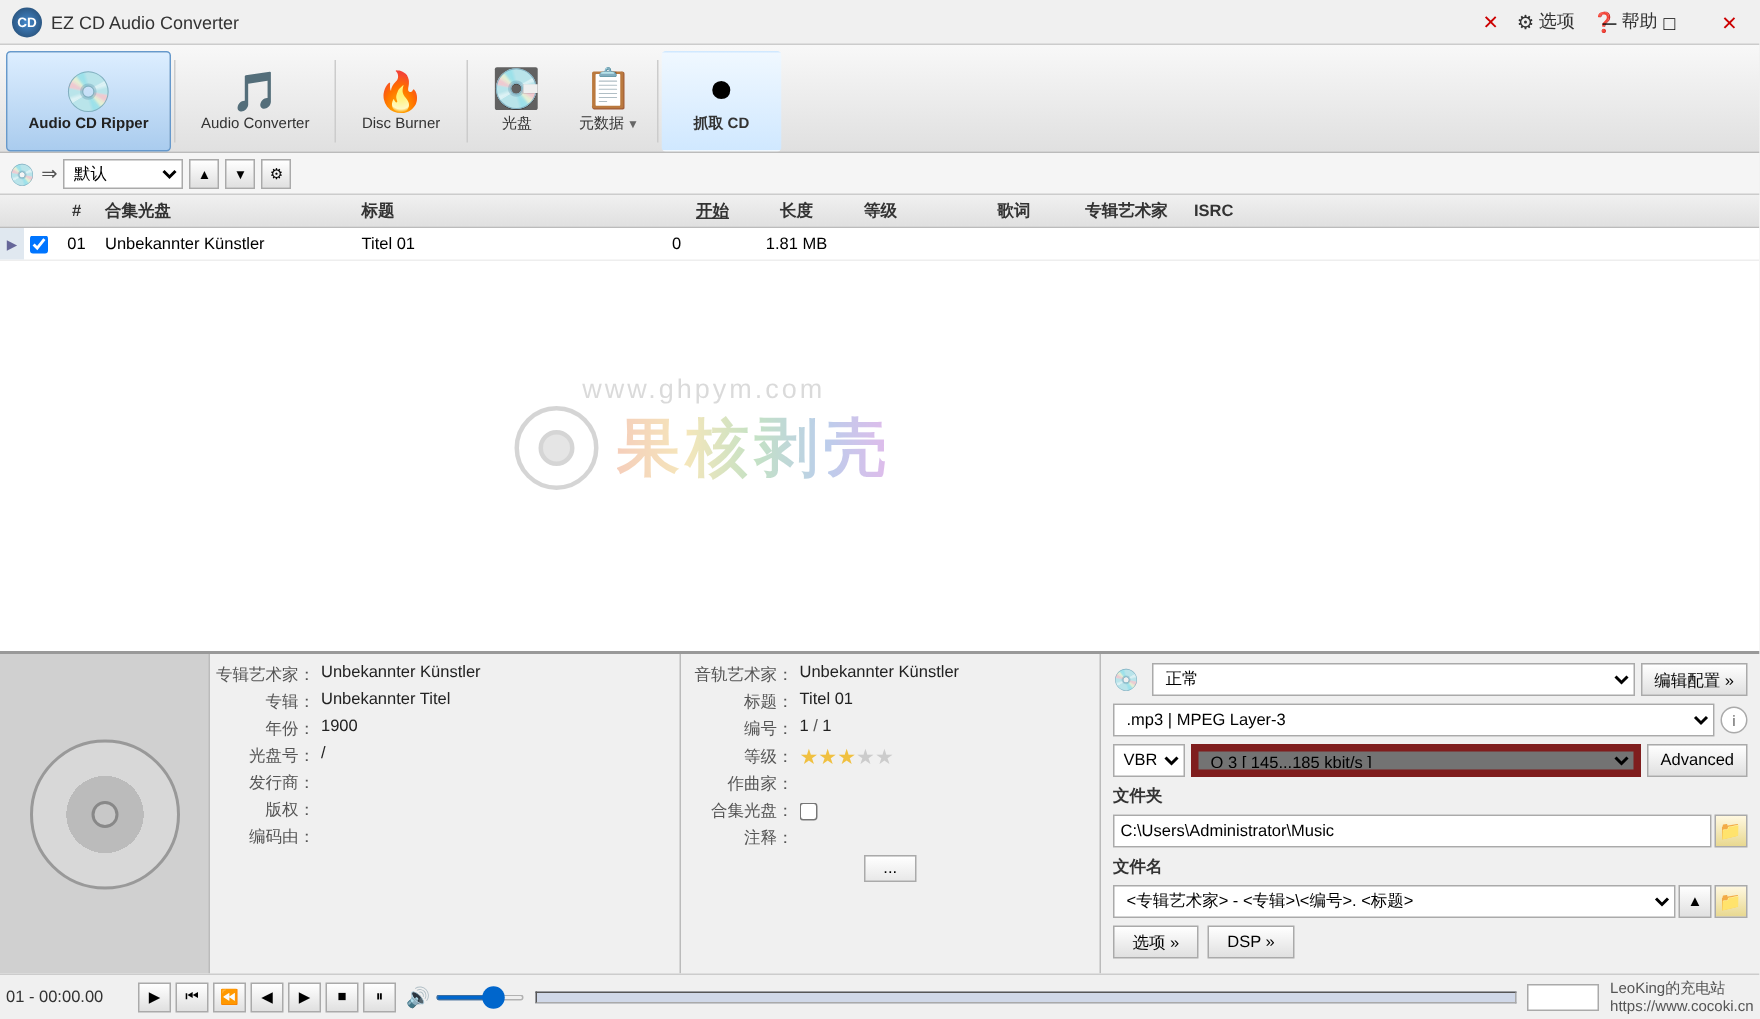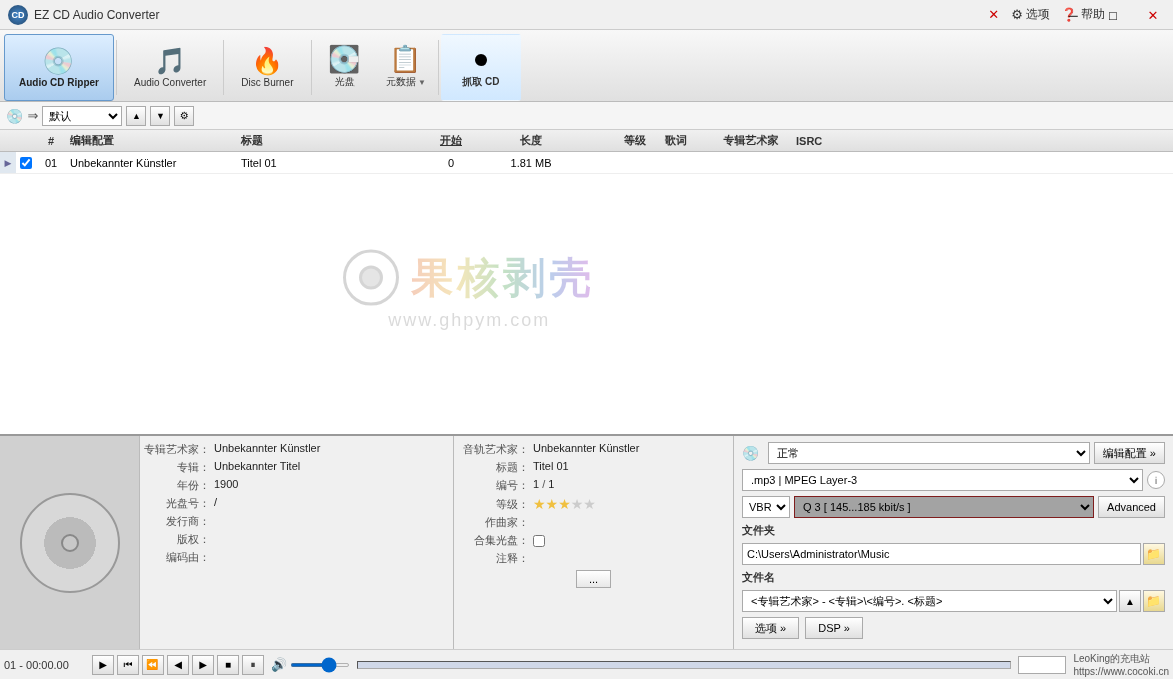--- a/index.html
+++ b/index.html
@@ -83,25 +83,25 @@
 </div>
 
 <div style="display:flex; flex-direction:column; height:calc(679px - 30px - 72px - 28px);">
 
   <div style="background:white; flex:1; overflow:auto; position:relative;">
 
     <div style="display:flex; align-items:center; background:linear-gradient(to bottom,#f0f0f0,#e0e0e0); border-bottom:1px solid #bbb; height:22px; font-size:11px; font-weight:bold; color:#333; position:sticky; top:0; z-index:1;">
       <div style="width:16px;"></div>
       <div style="width:20px;"></div>
       <div style="width:30px; text-align:center;">#</div>
-      <div style="width:175px; padding-left:4px;">编辑配置</div>
+      <div style="width:175px; padding-left:4px;">合集光盘</div>
       <div style="width:175px;">标题</div>
-      <div style="width:70px; text-align:center;text-decoration:underline;">开始</div>
+      <div style="width:70px; text-align:right;text-decoration:underline;">开始</div>
       <div style="width:90px; text-align:center;">长度</div>
-      <div style="width:70px; text-align:right;">等级</div>
+      <div style="width:70px; text-align:left;">等级</div>
       <div style="width:60px; text-align:center;">歌词</div>
       <div style="width:90px; text-align:center;">专辑艺术家</div>
       <div style="width:100px;">ISRC</div>
     </div>
 
     <div style="display:flex; align-items:center; border-bottom:1px solid #eee; height:22px; font-size:11px; background:white;">
       <div style="width:16px; background:#e0e8f0; height:100%; display:flex; align-items:center; justify-content:center; font-size:9px; color:#669;">▶</div>
       <div style="width:20px; display:flex; align-items:center; justify-content:center;">
         <input type="checkbox" checked="" style="width: 12px; height: 12px;">
       </div>
@@ -110,29 +110,29 @@
       <div style="width:175px;">Titel 01</div>
       <div style="width:70px; text-align:center;">0</div>
       <div style="width:90px; text-align:center;">1.81 MB</div>
       <div style="width:70px; text-align:center;"></div>
       <div style="width:60px; text-align:center;"></div>
       <div style="width:90px; text-align:center;"></div>
       <div style="width:100px;"></div>
     </div>
 
     <div style="position:absolute; top:50%; left:40%; transform:translate(-50%,-40%); text-align:center; opacity:0.3; pointer-events:none;">
+      <div style="font-size:18px; color:#888; letter-spacing:2px;">www.ghpym.com</div>
       <div style="display:flex; align-items:center; justify-content:center; gap:12px; margin-bottom:4px;">
         <div style="width:56px; height:56px; border-radius:50%; border:3px solid #777; display:flex; align-items:center; justify-content:center;">
           <div style="width:24px; height:24px; border-radius:50%; border:3px solid #777; background:#aaa;"></div>
         </div>
         <div>
           <div style="font-size:42px; font-weight:bold; letter-spacing:4px; background:linear-gradient(to right,#e06020,#e0b020,#40a040,#2060c0,#a020c0); -webkit-background-clip:text; -webkit-text-fill-color:transparent; background-clip:text;">果核剥壳</div>
         </div>
       </div>
-      <div style="font-size:18px; color:#888; letter-spacing:2px;">www.ghpym.com</div>
     </div>
   </div>
 
   <div style="background:#f0f0f0; border-top:2px solid #999; display:flex; height:215px; flex-shrink:0;">
 
     <div style="width:140px; background:#d0d0d0; display:flex; align-items:center; justify-content:center; border-right:1px solid #bbb; flex-shrink:0;">
       <div style="width:100px; height:100px; border-radius:50%; border:2px solid #999; background:radial-gradient(circle at 50% 50%, #777 0%, #777 12%, #bbb 12%, #bbb 38%, #d8d8d8 38%, #d8d8d8 100%); display:flex; align-items:center; justify-content:center;">
         <div style="width:18px; height:18px; border-radius:50%; border:2px solid #888; background:#c8c8c8;"></div>
       </div>
     </div>
@@ -224,21 +224,21 @@
         <select style="flex:1; border:1px solid #aaa; background:white; padding:1px 4px; font-size:11px; height:22px;">
           <option>.mp3 | MPEG Layer-3</option>
         </select>
         <div style="width:18px; height:18px; border-radius:50%; border:1px solid #aaa; display:flex; align-items:center; justify-content:center; font-size:10px; color:#666; cursor:pointer; background:white; flex-shrink:0;">ℹ</div>
       </div>
 
       <div style="display:flex; align-items:center; gap:4px;">
         <select style="border:1px solid #aaa; background:white; padding:1px 2px; font-size:11px; width:48px; height:22px;">
           <option>VBR</option>
         </select>
-        <select style="flex:1; border:1px solid #7f1d1d; background:#a3a3a3; padding:1px 4px; font-size:11px; height:22px;">
+        <select style="flex:1; border:5px solid #7f1d1d; background:#737373; padding:1px 4px; font-size:11px; height:22px;">
           <option>Q 3 [ 145...185 kbit/s ]</option>
         </select>
         <button style="border:1px solid #aaa; background:linear-gradient(to bottom,#fff,#e0e0e0); padding:2px 8px; font-size:11px; cursor:pointer; height:22px; white-space:nowrap;">Advanced</button>
       </div>
 
       <div style="font-size:11px; color:#333; font-weight:bold;">文件夹</div>
 
       <div style="display:flex; align-items:center; gap:2px;">
         <input type="text" style="flex: 1 1 0%; border: 1px solid rgb(170, 170, 170); background: white; padding: 2px 4px; font-size: 11px; height: 22px;" value="C:\Users\Administrator\Music">
         <button style="width:22px; height:22px; border:1px solid #aaa; background:linear-gradient(to bottom,#fff8e0,#e8d890); cursor:pointer; font-size:12px; display:flex; align-items:center; justify-content:center;">📁</button>

